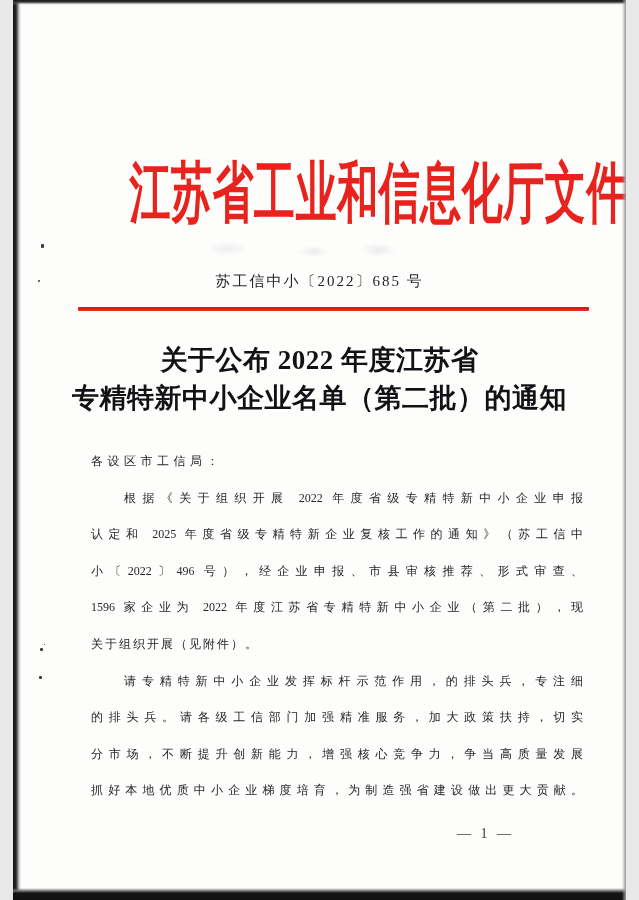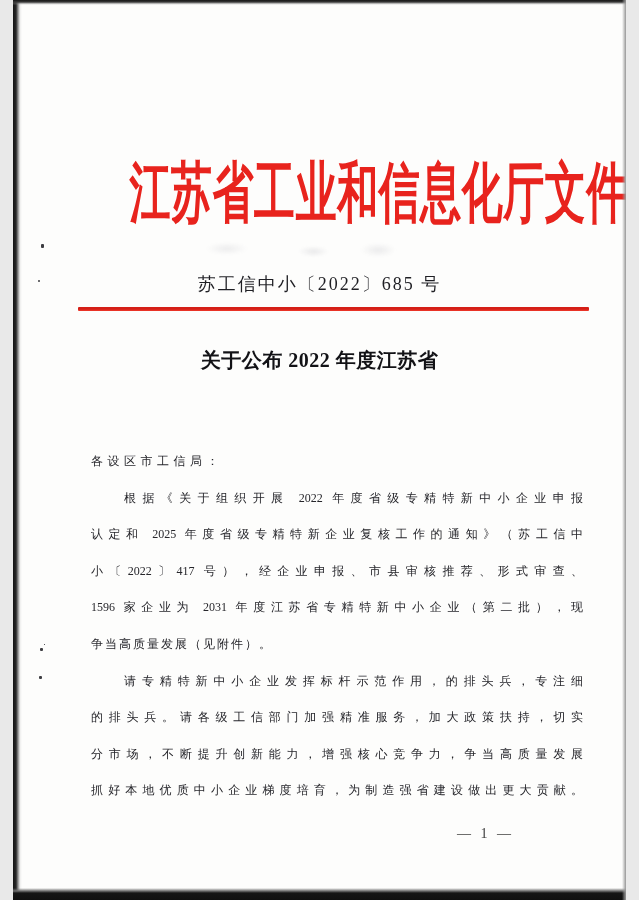--- a/index.html
+++ b/index.html
@@ -39,32 +39,32 @@
   .ghost{
     position:absolute;left:160px;top:236px;width:270px;height:28px;
     background:
       radial-gradient(ellipse 30px 9px at 20% 45%,rgba(120,120,135,.12),transparent 70%),
       radial-gradient(ellipse 22px 8px at 52% 55%,rgba(120,120,135,.14),transparent 70%),
       radial-gradient(ellipse 26px 10px at 76% 50%,rgba(120,120,135,.13),transparent 70%);
     filter:blur(1px);
   }
   .doc-number{
     position:absolute;left:0;top:272px;width:100%;
-    text-align:center;font-size:18px;letter-spacing:2px;
+    text-align:center;font-size:15px;letter-spacing:2px;
     color:#1f1f24;
   }
   .red-rule{
     position:absolute;left:65px;top:307px;width:511px;height:4px;
     background:linear-gradient(180deg,#d41e16 0 2px,#f03a2c 4px);
     border-radius:1px;
   }
   .doc-title{
     position:absolute;left:0;top:342px;width:100%;
     text-align:center;font-weight:bold;color:#121216;
-    font-size:20px;line-height:37.5px;letter-spacing:0.5px;
+    font-size:27px;line-height:37.5px;letter-spacing:0.5px;
   }
   .body-block{
     position:absolute;left:78px;top:443px;width:492px;
     font-size:12px;line-height:36.6px;color:var(--text);
   }
   .line{white-space:nowrap;}
   .fill{white-space:normal;text-align:justify;text-align-last:justify;}
   .indent{text-indent:33px;}
   .salutation{letter-spacing:4.5px;}
   .loose{letter-spacing:2px;}
@@ -87,30 +87,31 @@
   <div class="red-title">江苏省工业和信息化厅文件</div>
 
   <div class="ghost"></div>
 
   <div class="doc-number">苏工信中小〔2022〕685 号</div>
 
   <div class="red-rule"></div>
 
   <div class="doc-title">
     <div>关于公布 2022 年度江苏省</div>
+    <div>专精特新中小企业名单（第二批）的通知</div>
   </div>
 
   <div class="body-block">
     <div class="line salutation">各设区市工信局：</div>
 
     <div class="line fill indent">根据《关于组织开展 2022 年度省级专精特新中小企业申报</div>
     <div class="line fill">认定和 2025 年度省级专精特新企业复核工作的通知》（苏工信中</div>
-    <div class="line fill">小〔2022〕417 号），经企业申报、市县审核推荐、形式审查、</div>
-    <div class="line fill">1596 家企业为 2031 年度江苏省专精特新中小企业（第二批），现</div>
-    <div class="line loose">争当高质量发展（见附件）。</div>
+    <div class="line fill">小〔2022〕496 号），经企业申报、市县审核推荐、形式审查、</div>
+    <div class="line fill">1596 家企业为 2022 年度江苏省专精特新中小企业（第二批），现</div>
+    <div class="line loose">关于组织开展（见附件）。</div>
 
     <div class="line fill indent">请专精特新中小企业发挥标杆示范作用，的排头兵，专注细</div>
     <div class="line fill">的排头兵。请各级工信部门加强精准服务，加大政策扶持，切实</div>
     <div class="line fill">分市场，不断提升创新能力，增强核心竞争力，争当高质量发展</div>
     <div class="line fill">抓好本地优质中小企业梯度培育，为制造强省建设做出更大贡献。</div>
   </div>
 
   <div class="page-num">— 1 —</div>
 
   <div class="speck s1"></div>

